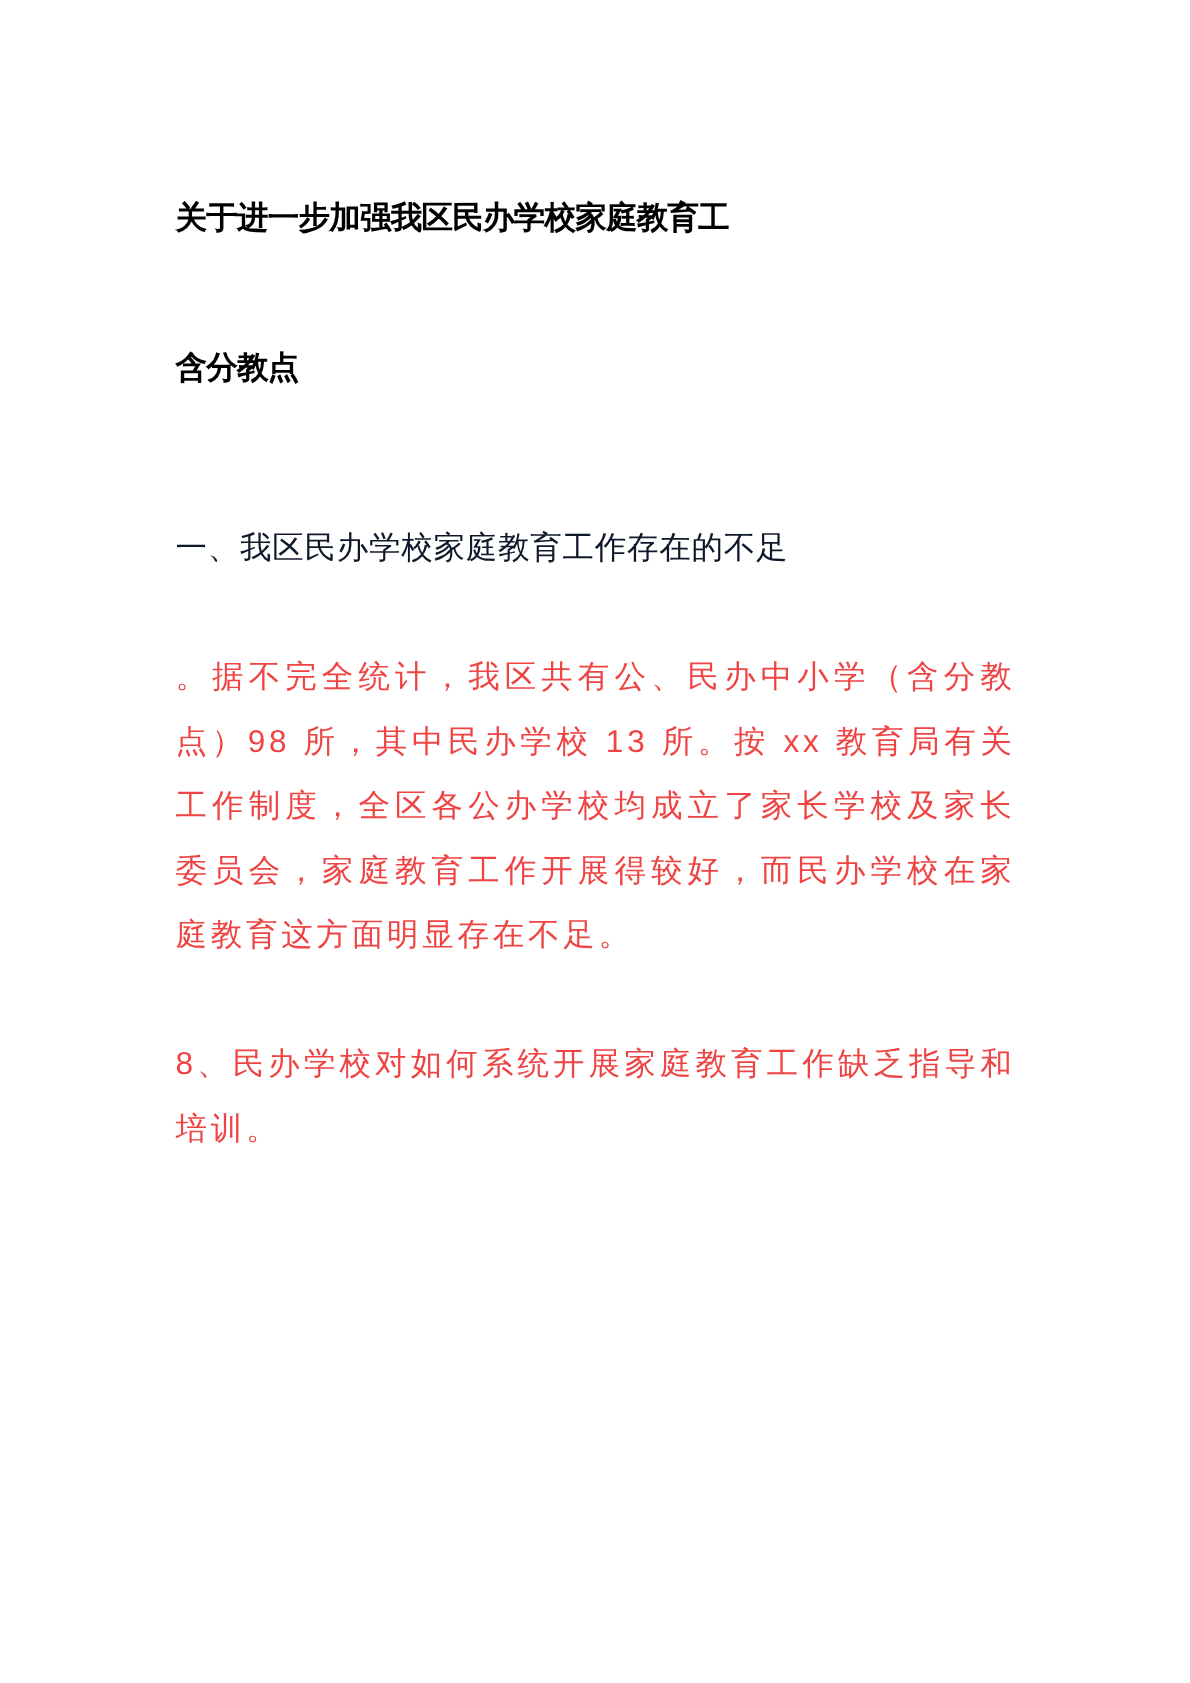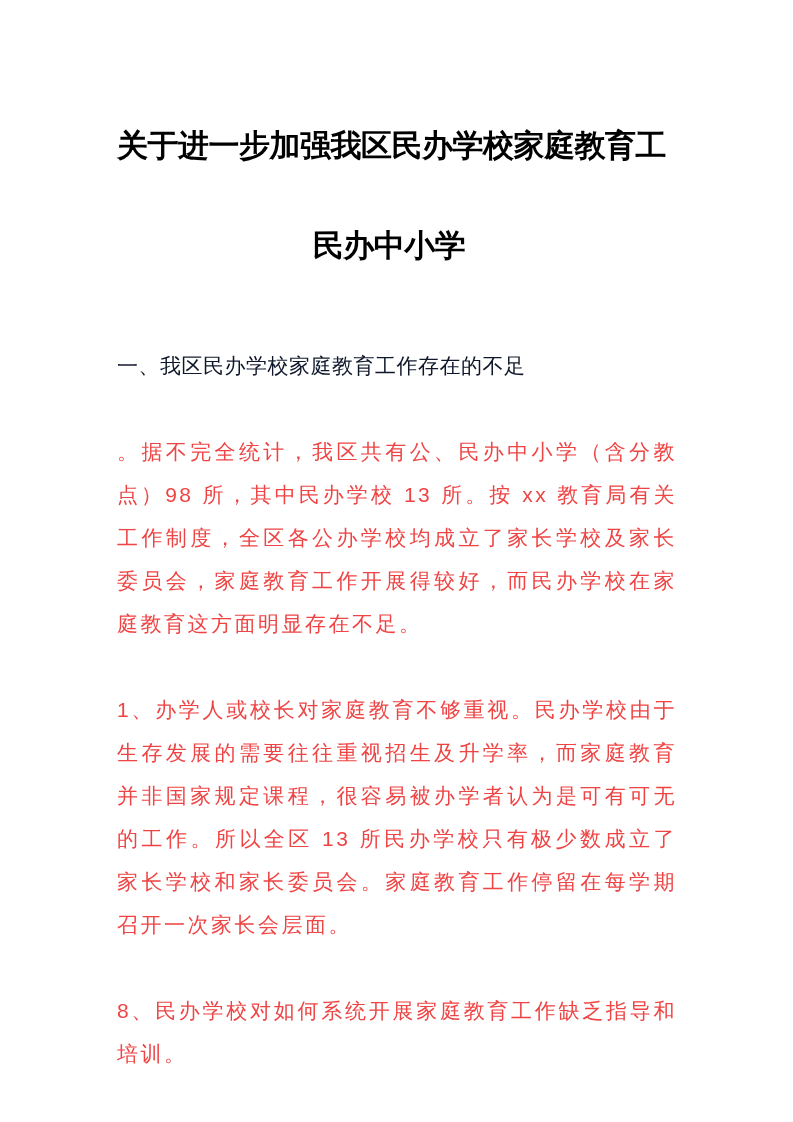--- a/index.html
+++ b/index.html
@@ -18,23 +18,22 @@
   }
   .content {
     position: absolute;
     left: 117px;
     top: 0;
     width: 560px;
   }
   .doc-title {
     margin: 96px 16px 0 0;
     padding: 0;
-    text-align: center;
     font-weight: bold;
-    font-size: 31px;
+    font-size: 21px;
     letter-spacing: -0.5px;
     color: #000000;
   }
   .doc-title .title-line {
     line-height: 100px;
     white-space: nowrap;
   }
   .section-heading {
     margin: 48px 0 0 0;
     padding: 0;
@@ -56,25 +55,24 @@
   }
 </style>
 </head>
 <body>
 
 <div class="page">
   <div class="content">
 
     <h1 class="doc-title">
       <div class="title-line">关于进一步加强我区民办学校家庭教育工</div>
-      <div class="title-line">民办中小学</div>
+      <div class="title-line">含分教点</div>
     </h1>
 
     <h2 class="section-heading">一、我区民办学校家庭教育工作存在的不足</h2>
 
     <p class="para">。据不完全统计，我区共有公、民办中小学（含分教点）98 所，其中民办学校 13 所。按 xx 教育局有关工作制度，全区各公办学校均成立了家长学校及家长委员会，家庭教育工作开展得较好，而民办学校在家庭教育这方面明显存在不足。</p>
 
-    <p class="para">1、办学人或校长对家庭教育不够重视。民办学校由于生存发展的需要往往重视招生及升学率，而家庭教育并非国家规定课程，很容易被办学者认为是可有可无的工作。所以全区 13 所民办学校只有极少数成立了家长学校和家长委员会。家庭教育工作停留在每学期召开一次家长会层面。</p>
 
     <p class="para">8、民办学校对如何系统开展家庭教育工作缺乏指导和培训。</p>
 
   </div>
 </div>
 
 </body></html>

